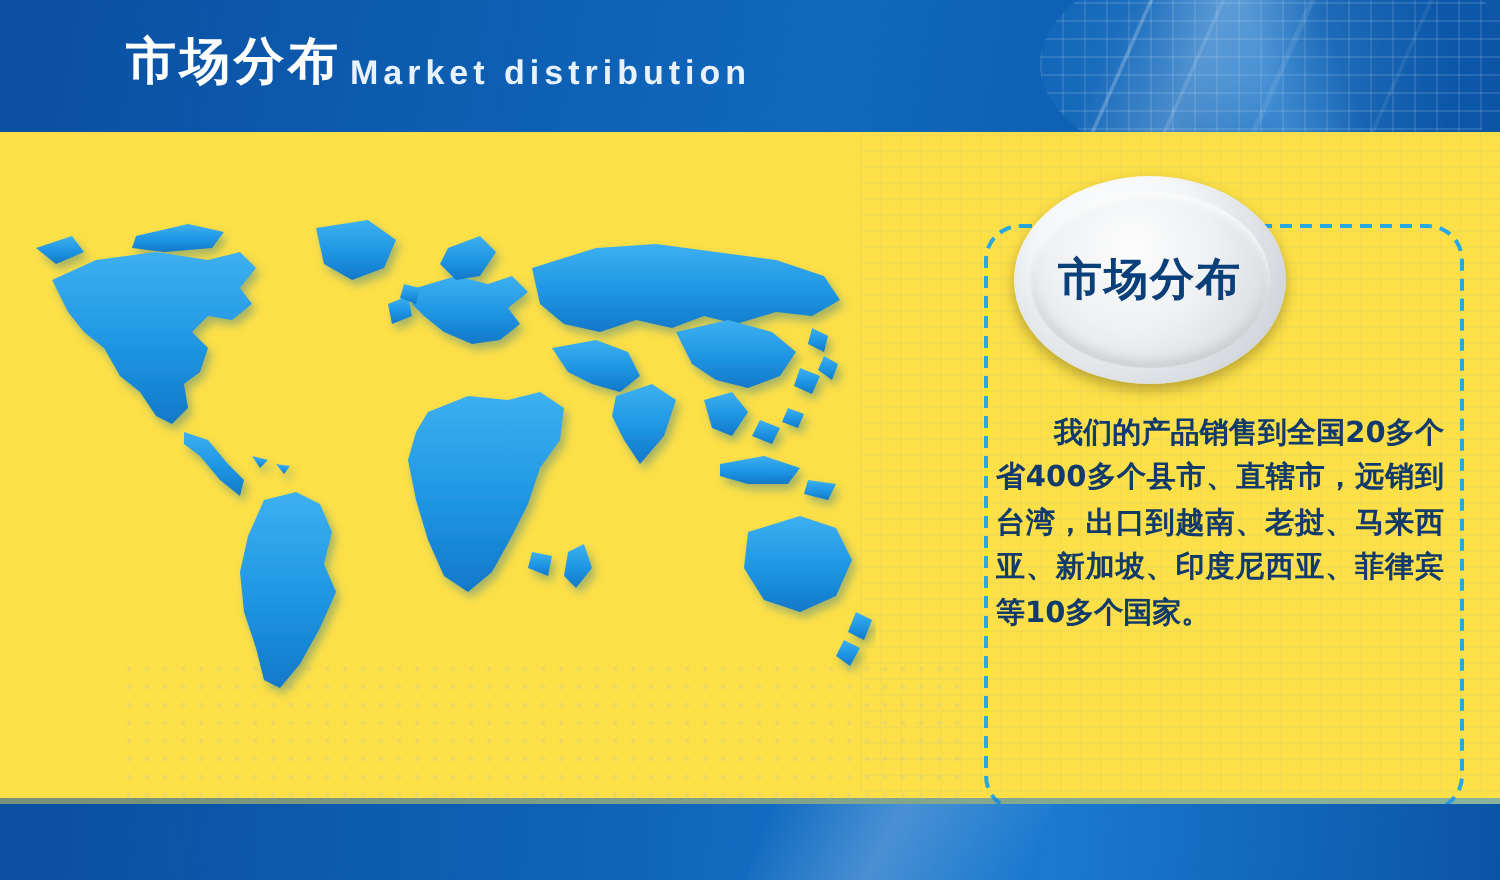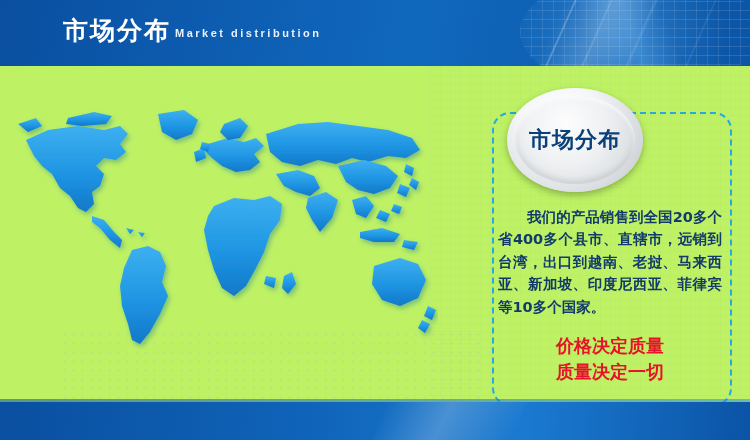--- a/index.html
+++ b/index.html
@@ -6,21 +6,21 @@
   body{
     width:750px;height:440px;
     font-family:"Liberation Sans","DejaVu Sans",sans-serif;
     background:#ffffff;
     overflow:hidden;
   }
   .slide{
     position:relative;
     width:750px;height:440px;
     overflow:hidden;
-    background:#bef264;
+    background:#fde047;
   }
   
   .header{
     position:absolute;left:0;top:0;width:750px;height:66px;
     background:linear-gradient(100deg,#0a4fa0 0%,#0d5cb0 28%,#1068bd 55%,#0c55a6 100%);
     overflow:hidden;
   }
   .header:after{
     content:"";position:absolute;right:0;top:0;width:300px;height:66px;
     background:
@@ -41,21 +41,21 @@
     transform:skewX(-24deg);
   }
   .title-cn{
     position:absolute;left:63px;top:14px;
     font-size:25px;font-weight:bold;color:#ffffff;
     letter-spacing:2px;
     font-family:"DejaVu Sans","Liberation Sans",sans-serif;
   }
   .title-en{
     position:absolute;left:175px;top:27px;
-    font-size:11px;color:#e8f2fc;letter-spacing:2.5px;font-weight:bold;
+    font-size:17px;color:#e8f2fc;letter-spacing:2.5px;font-weight:bold;
   }
   
   .bg-grid{
     position:absolute;left:430px;top:66px;width:320px;height:330px;
     background:
       repeating-linear-gradient(0deg,rgba(120,160,200,.10) 0 1px,rgba(0,0,0,0) 1px 8px),
       repeating-linear-gradient(90deg,rgba(120,160,200,.08) 0 1px,rgba(0,0,0,0) 1px 10px);
     opacity:.6;
   }
   .bg-dots{
@@ -211,21 +211,17 @@
   <div class="panel"></div>
 
   <div class="badge">
     <div class="badge-inner">
       <span class="badge-text">市场分布</span>
     </div>
   </div>
 
   <div class="body-text">我们的产品销售到全国20多个省400多个县市、直辖市，远销到台湾，出口到越南、老挝、马来西亚、新加坡、印度尼西亚、菲律宾等10多个国家。</div>
 
-  <div class="slogan">
-    <div>价格决定质量</div>
-    <div>质量决定一切</div>
-  </div>
 
   <div class="footer-strip"></div>
   <div class="footer"></div>
 
 </div>
 
 </body></html>

